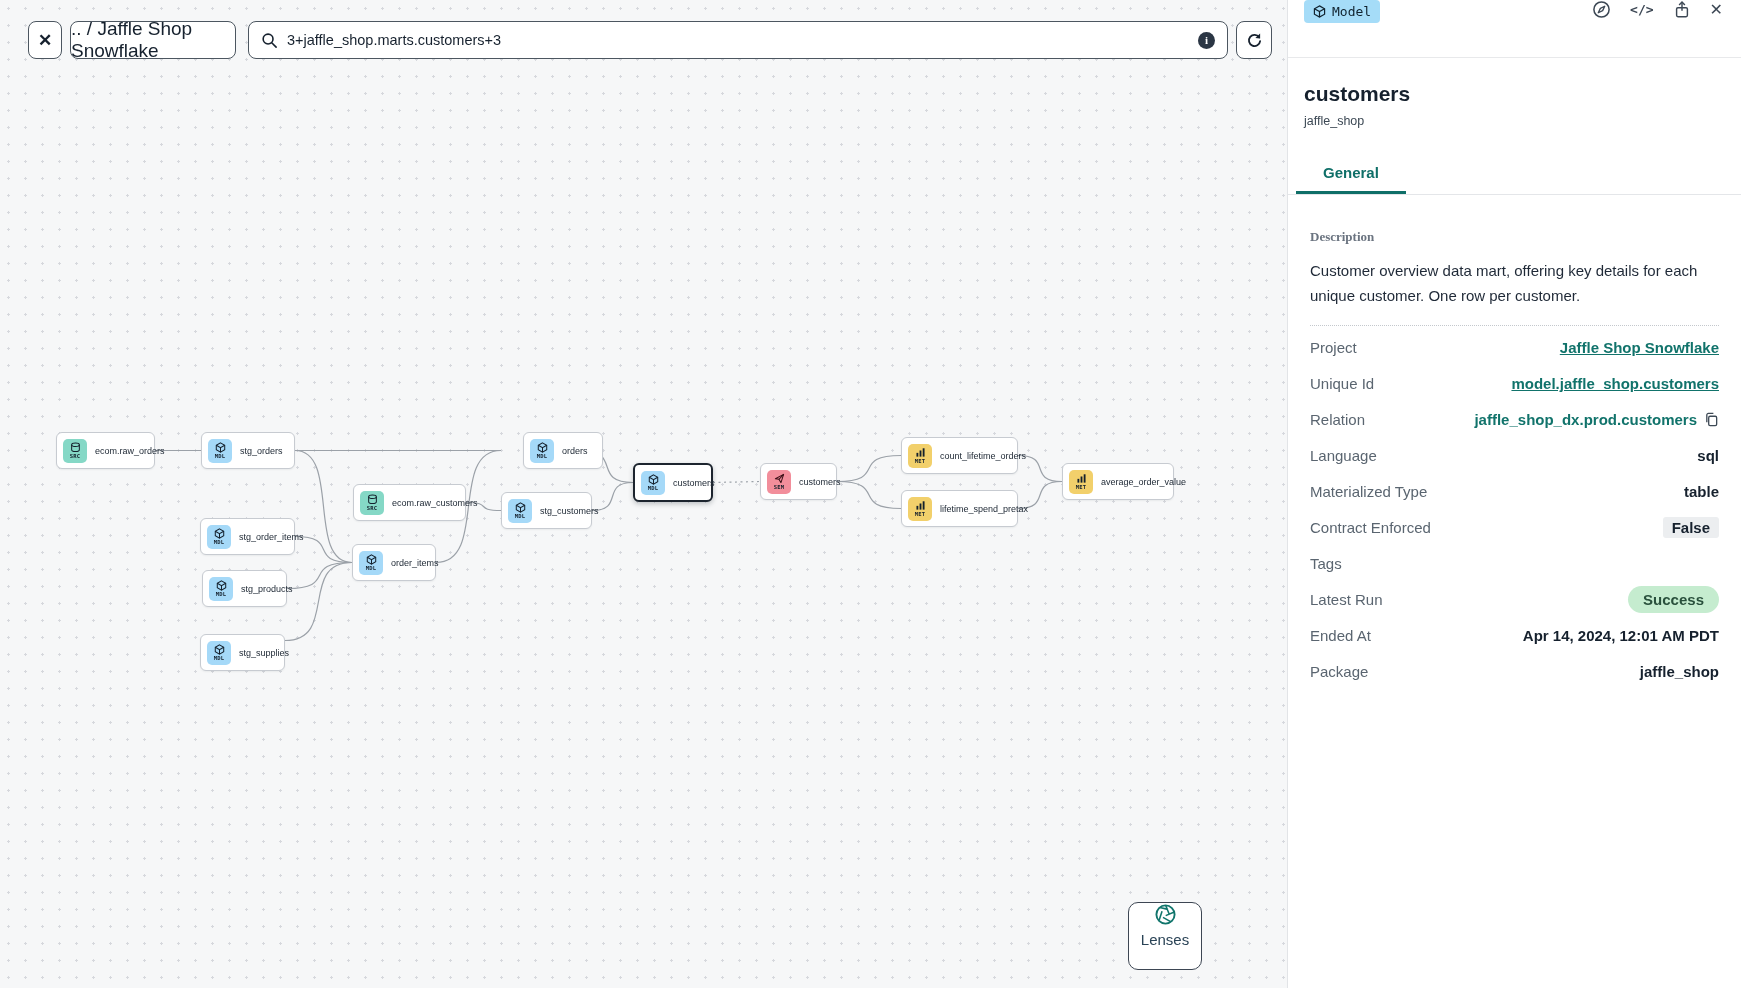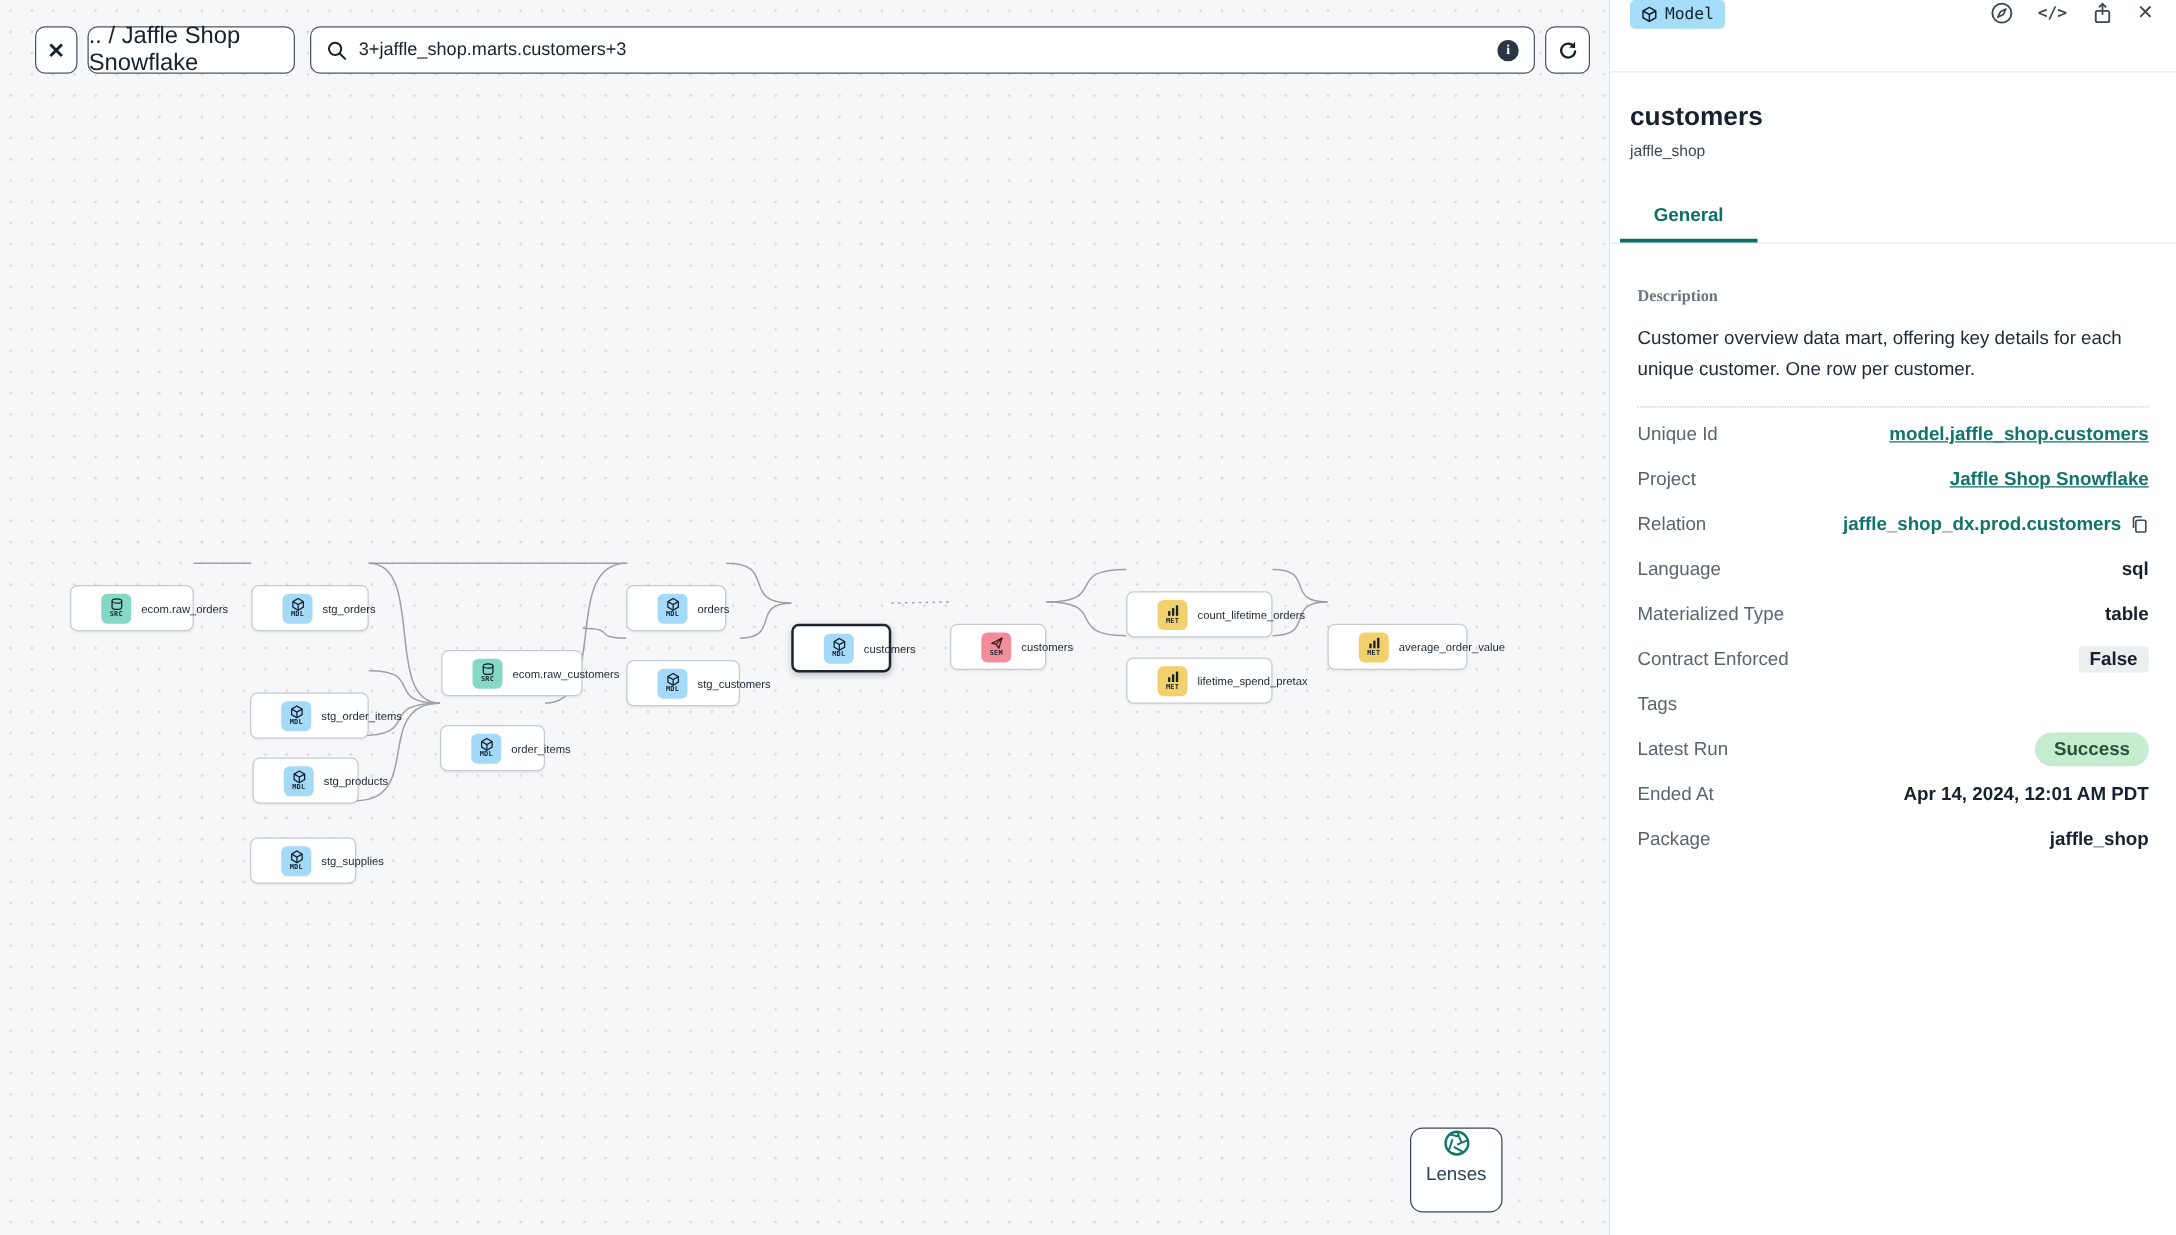--- a/index.html
+++ b/index.html
@@ -24,22 +24,22 @@
     color:#16212e; background:transparent; font-family:"Liberation Sans",sans-serif; }
   .tb-refresh { left:1236px; top:21px; width:36px; height:38px; justify-content:center;
     cursor:pointer; }
   .info-dot { width:17px; height:17px; border-radius:50%; background:#2b3644; color:#fff;
     font-size:11px; font-weight:700; display:flex; align-items:center; justify-content:center;
     font-family:"Liberation Serif",serif; flex:none; }
 
   
   .edges { position:absolute; left:0; top:0; pointer-events:none; }
   .node { position:absolute; background:#fff; border:1px solid #c7cbd1; border-radius:6px;
-    display:flex; align-items:center; gap:8px; padding-left:24px; cursor:pointer;
-    box-shadow:0 1px 2px rgba(20,30,40,.06);margin-top:36px; }
+    display:flex; align-items:center; gap:8px; padding-left:6px; cursor:pointer;
+    box-shadow:0 1px 2px rgba(20,30,40,.06); }
   .node.selected { border:2px solid #1c242e; box-shadow:0 2px 5px rgba(20,30,40,.25); }
   .nicon { width:24px; height:24px; border-radius:5px; flex:none; display:flex;
     flex-direction:column; align-items:center; justify-content:center; line-height:1; }
   .ntag { font-family:"DejaVu Sans Mono",monospace; font-size:5.5px; font-weight:700;
     color:#14202c; margin-top:1px; letter-spacing:.2px; }
   .nlabel { font-size:9px; color:#222c38; white-space:nowrap; }
 
   
   .lenses { position:absolute; left:1128px; top:902px; width:74px; height:68px;
     background:#fff; border:1px solid #3d4653; border-radius:10px; display:flex;
@@ -171,21 +171,21 @@
       <div class="node" style="left: 352px; top: 544px; width: 84px; height: 37px;">
         <span class="nicon" style="background: rgb(165, 217, 248);">
           <svg width="11" height="11" viewBox="0 0 12 12">
             <path d="M6 .9 L10.6 3.6 V8.4 L6 11.1 L1.4 8.4 V3.6 Z" fill="none" stroke="#14202c" stroke-width="1.1"></path>
             <path d="M1.4 3.6 L6 6.2 L10.6 3.6 M6 6.2 V11.1" fill="none" stroke="#14202c" stroke-width="1.1"></path>
           </svg>
           <span class="ntag">MDL</span>
         </span>
         <span class="nlabel">order_items</span>
       </div>
-      <div class="node" style="left: 501px; top: 432px; width: 80px; height: 37px;">
+      <div class="node" style="left: 523px; top: 432px; width: 80px; height: 37px;">
         <span class="nicon" style="background: rgb(165, 217, 248);">
           <svg width="11" height="11" viewBox="0 0 12 12">
             <path d="M6 .9 L10.6 3.6 V8.4 L6 11.1 L1.4 8.4 V3.6 Z" fill="none" stroke="#14202c" stroke-width="1.1"></path>
             <path d="M1.4 3.6 L6 6.2 L10.6 3.6 M6 6.2 V11.1" fill="none" stroke="#14202c" stroke-width="1.1"></path>
           </svg>
           <span class="ntag">MDL</span>
         </span>
         <span class="nlabel">orders</span>
       </div>
       <div class="node" style="left: 501px; top: 492px; width: 91px; height: 37px;">
@@ -323,29 +323,29 @@
   <div class="p-tabs">
     <span class="p-tab">General</span>
   </div>
 
   <div class="p-body">
     <div class="sec-label">Description</div>
     <div class="desc">Customer overview data mart, offering key details for each unique customer. One row per customer.</div>
     <div class="dotted-div"></div>
     <div id="fields-container">
         <div class="frow">
+          <span class="flabel">Project</span>
+          <span class="fval v-link">
+            <a href="#">Jaffle Shop Snowflake</a>
+          </span>
+        </div>
+        <div class="frow">
           <span class="flabel">Unique Id</span>
           <span class="fval v-link">
             <a href="#">model.jaffle_shop.customers</a>
-          </span>
-        </div>
-        <div class="frow">
-          <span class="flabel">Project</span>
-          <span class="fval v-link">
-            <a href="#">Jaffle Shop Snowflake</a>
           </span>
         </div>
         <div class="frow">
           <span class="flabel">Relation</span>
           <span class="fval v-teal">
             <span>jaffle_shop_dx.prod.customers</span>
             <span class="copy-ic">
               <svg width="15" height="15" viewBox="0 0 16 16">
                 <rect x="5" y="4.5" width="8.5" height="10" rx="1.5" fill="none" stroke="currentColor" stroke-width="1.4"></rect>
                 <path d="M3 11 V3.2 A1.7 1.7 0 0 1 4.7 1.5 H10" fill="none" stroke="currentColor" stroke-width="1.4"></path>

